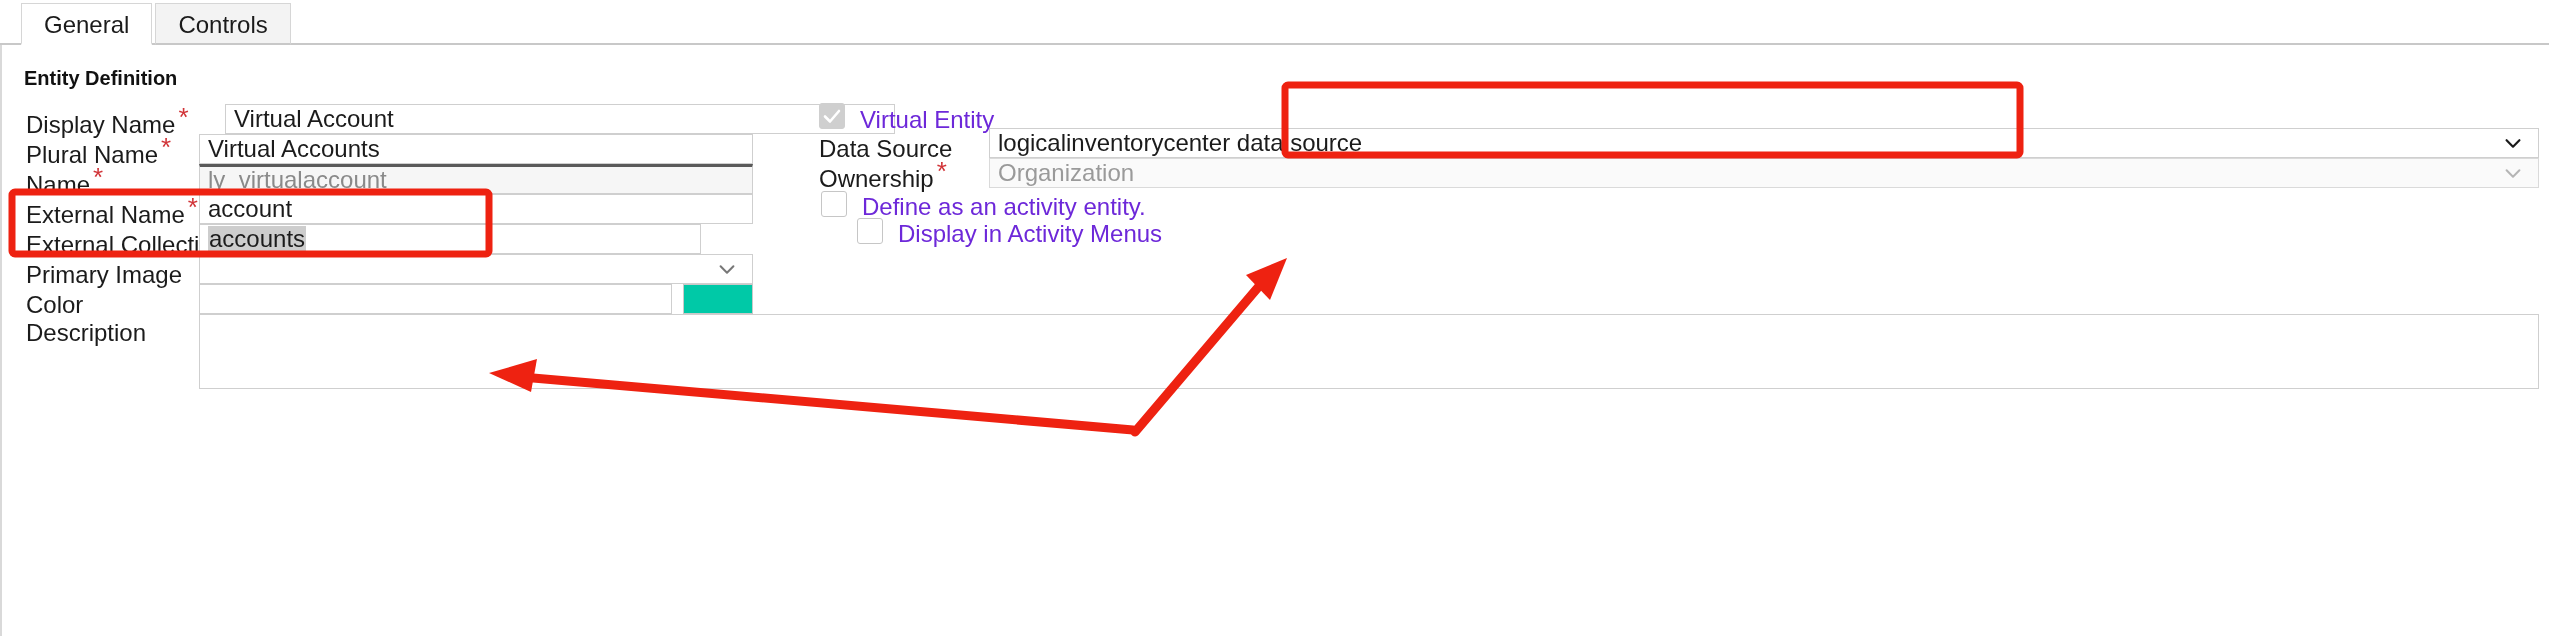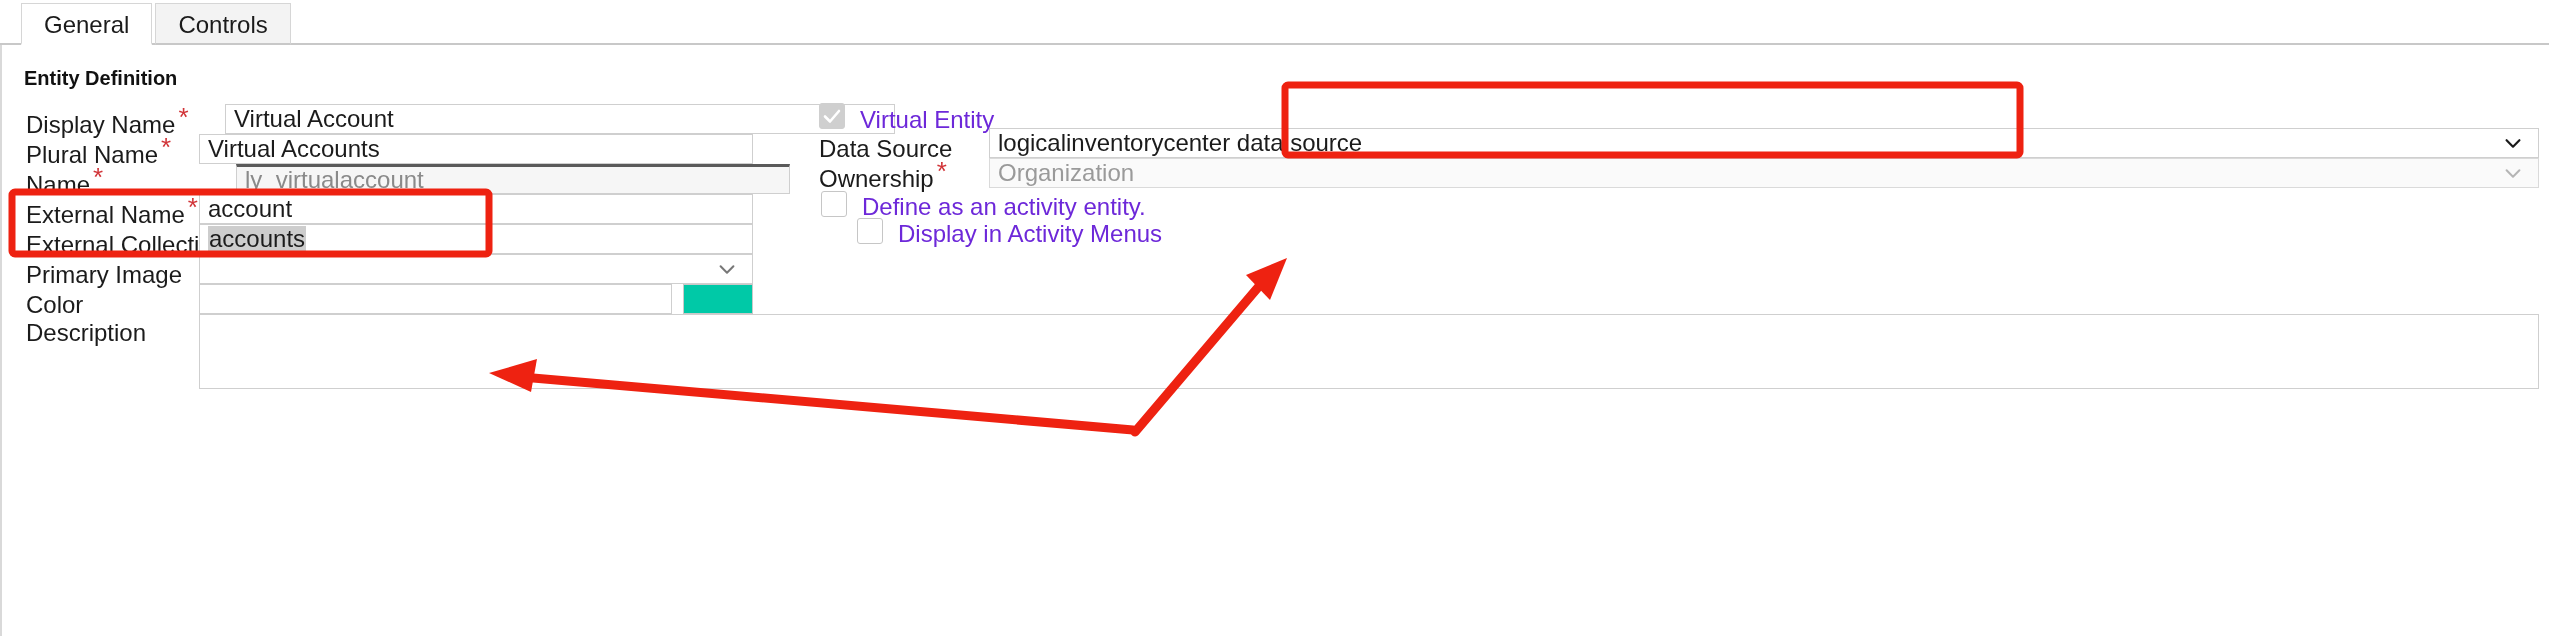--- a/index.html
+++ b/index.html
@@ -201,25 +201,25 @@
     <span>Color</span>
   </div>
   <div class="lbl" style="left:24px; top:276px;">
     <span>Description</span>
   </div>
 
   <div class="fld" style="left:182px; top:59px; width:670px; height:30px;margin-left:41px;">Virtual Account</div>
 
   <div class="fld" style="left:197px; top:89px; width:554px; height:30px;">Virtual Accounts</div>
 
-  <div class="fld readonly" style="left:197px; top:119px; width:554px; height:30px;margin-left:37px;">ly_virtualaccount</div>
+  <div class="fld readonly" style="left:197px; top:119px; width:554px; height:30px;">ly_virtualaccount</div>
 
   <div class="fld" style="left:197px; top:149px; width:554px; height:30px;">account</div>
 
-  <div class="fld" style="left:197px; top:179px; width:554px; height:30px;">
+  <div class="fld" style="left:197px; top:179px; width:502px; height:30px;">
     <span class="selected-text">accounts</span>
   </div>
 
   <div class="fld combo" style="left:197px; top:209px; width:554px; height:30px;">
     <span></span>
     <span class="chev">
       <svg viewBox="0 0 24 24" width="22" height="22" fill="none" stroke="#777" stroke-width="2.2" stroke-linecap="round" stroke-linejoin="round">
           <polyline points="5,9 12,16 19,9"></polyline>
         </svg>
     </span>

